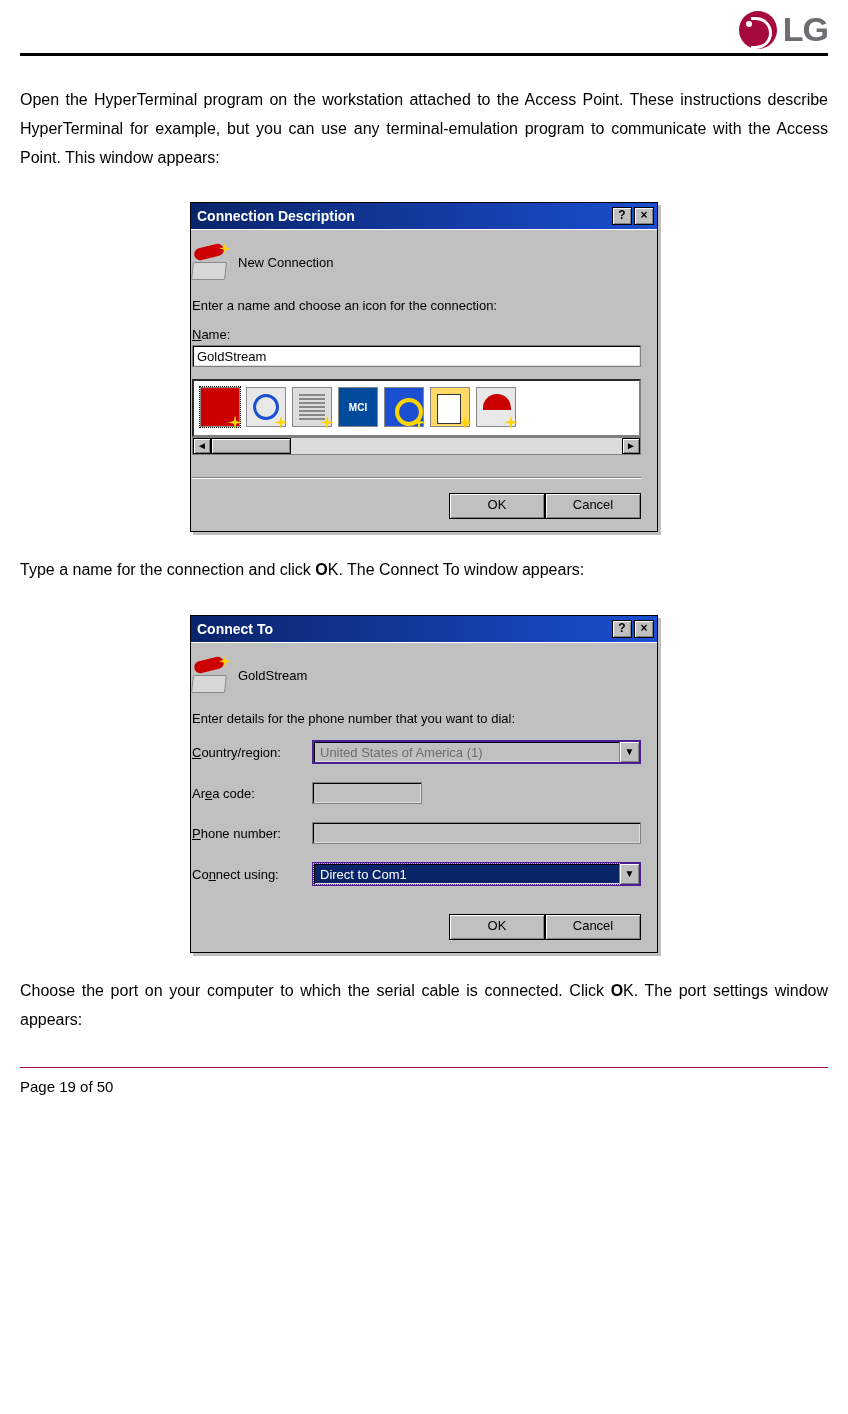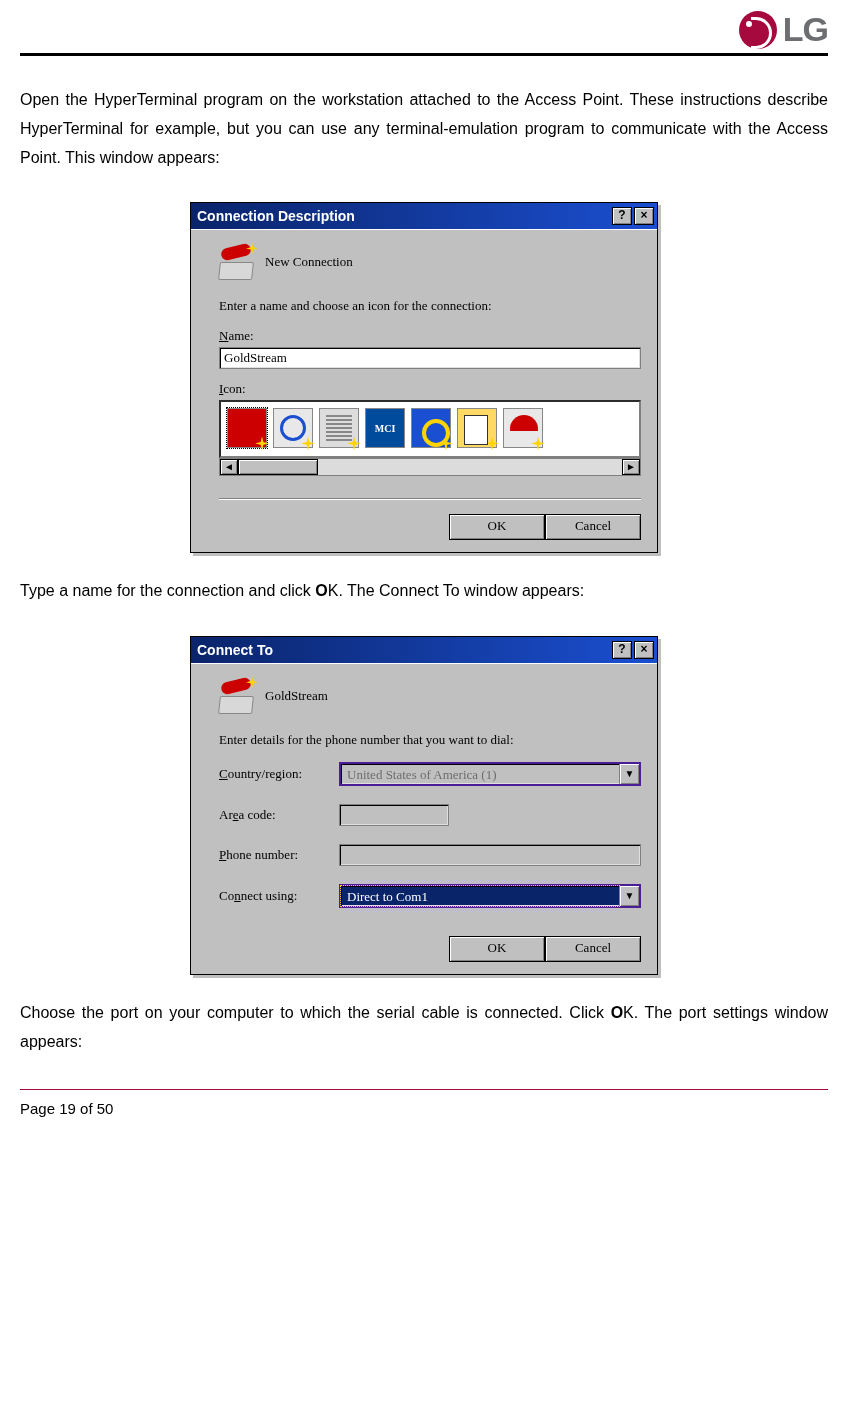--- a/index.html
+++ b/index.html
@@ -104,23 +104,22 @@
     background: #c0c0c0;
     border: 1px solid #000;
     box-shadow: inset 1px 1px 0 #fff, inset -1px -1px 0 #808080;
     font-weight: bold;
     font-size: 12px;
     line-height: 14px;
     text-align: center;
     cursor: default;
   }
   .dlg-body {
-    padding: 14px 16px 12px 28px;
+    padding: 14px 16px 12px 1px;
     border-top: 1px solid #fff;
-    font-family: Liberation Serif, serif;
   }
   .icon-row {
     display: flex;
     align-items: center;
     gap: 10px;
     margin-bottom: 18px;
   }
   .icon-big {
     width: 36px; height: 36px;
     position: relative;
@@ -310,23 +309,20 @@
           <span class="row-label">New Connection</span>
         </div>
         <div class="prompt">Enter a name and choose an icon for the connection:</div>
 
         <div class="field-label">
           <span class="underline">N</span><span>ame:</span>
         </div>
         <input class="text-input" type="text" value="GoldStream" style="">
 
         <div class="icon-strip-wrap">
-          <div class="field-label">
-            <span class="underline">I</span><span>con:</span>
-          </div>
           <div class="icon-strip">
             <div class="strip-icon selected si-red">
                 <div class="spark"></div>
               </div>
             <div class="strip-icon si-globe">
                 <div class="spark"></div>
               </div>
             <div class="strip-icon si-news">
                 <div class="spark"></div>
               </div>

